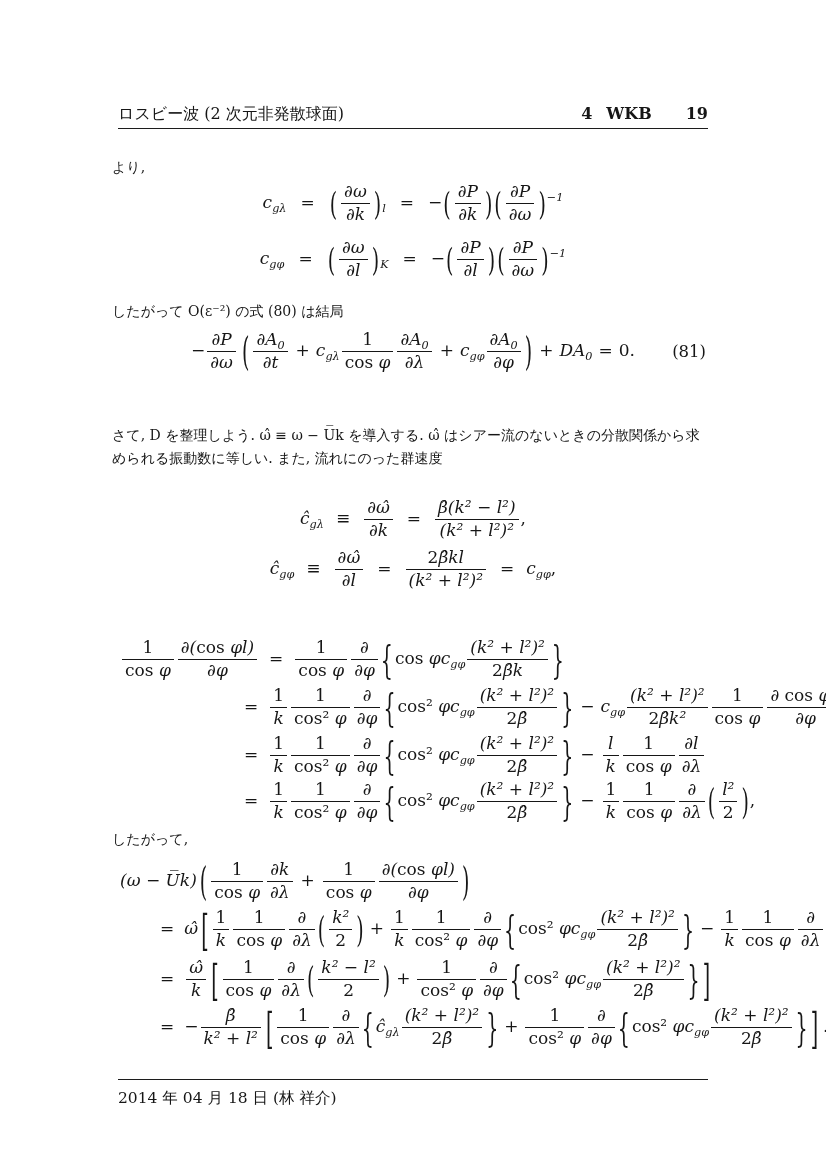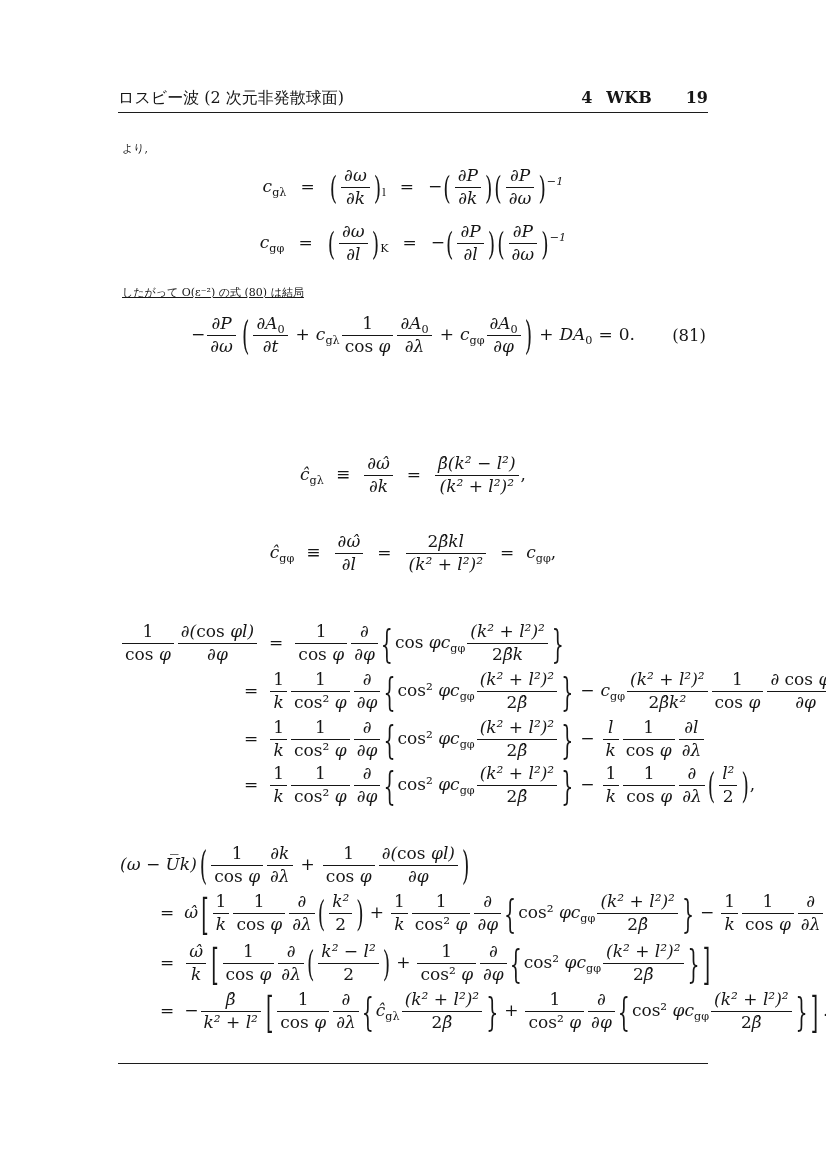--- a/index.html
+++ b/index.html
@@ -1,36 +1,36 @@
 <!DOCTYPE html>
 <html><head>
 <meta charset="utf-8">
 <style>
   html,body{margin:0;padding:0;background:#e8e8e8;}
   .page{
     position:relative;width:826px;height:1169px;background:#ffffff;
     font-family:"DejaVu Serif","Liberation Serif",serif;color:#161616;
     overflow:hidden;margin:0 auto;
   }
-  .abs{position:absolute;}
+  .abs{position:absolute;margin-top:16px;}
   
   .hdr{left:118px;top:88px;width:590px;display:flex;justify-content:space-between;align-items:baseline;font-size:16px;}
   .hdr .sec{font-weight:bold;margin-right:14px;}
   .hdr .secttl{font-weight:bold;margin-right:34px;}
   .hdr .pg{font-weight:bold;}
   .rule{left:118px;width:590px;height:1px;background:#1c1c1c;}
   
-  .para{left:122px;width:592px;font-size:11px;line-height:1.62;}
+  .para{left:112px;width:592px;font-size:14px;line-height:1.62;}
   
   .eqwrap{left:118px;width:590px;text-align:center;}
   .eqleft{left:120px;width:700px;text-align:left;}
   .eqline{white-space:nowrap;font-size:17px;line-height:1.1;}
   .mi{font-style:italic;}
   .mr{font-style:normal;}
-  sub.msb{font-size:66%;line-height:0;}
+  sub.msb{font-size:66%;font-style:italic;line-height:0;}
   sup.msp{font-size:66%;font-style:italic;line-height:0;}
   .frac{display:inline-block;vertical-align:middle;text-align:center;margin:0 2px;line-height:1.15;}
   .frac>.num{display:block;border-bottom:1px solid #161616;padding:0 3px 1px 3px;}
   .frac>.den{display:block;padding:1px 3px 0 3px;}
   .grp{display:inline-flex;align-items:center;vertical-align:middle;white-space:nowrap;}
   .dl{display:inline-block;font-size:19px;transform-origin:50% 50%;padding:0 1px;}
   .ginner{display:inline-block;white-space:nowrap;padding:0 1px;}
   .eqtag{position:absolute;right:2px;top:50%;transform:translateY(-50%);font-size:16.5px;}
   .eq81box{position:relative;}
   
@@ -75,33 +75,34 @@
           <span class="dl" style="transform: scaleY(1.7);">(</span>
           <span class="ginner"><span class="frac"><span class="num"><span class="mi">∂P</span></span><span class="den"><span class="mi">∂l</span></span></span></span>
           <span class="dl" style="transform: scaleY(1.7);">)</span>
         </span><span class="grp">
           <span class="dl" style="transform: scaleY(1.7);">(</span>
           <span class="ginner"><span class="frac"><span class="num"><span class="mi">∂P</span></span><span class="den"><span class="mi">∂ω</span></span></span></span>
           <span class="dl" style="transform: scaleY(1.7);">)</span>
         </span><sup class="msp">−1</sup></span>
   </div>
 
-  <div class="abs para" style="top:284px;text-decoration:underline;">したがって O(ε⁻²) の式 (80) は結局</div>
+  <div class="abs para" style="top:284px;">したがって O(ε⁻²) の式 (80) は結局</div>
 
   <div class="abs eqwrap eq81box" style="top:314px;">
     <span class="eqline"><span class="mr">−</span><span class="frac"><span class="num"><span class="mi">∂P</span></span><span class="den"><span class="mi">∂ω</span></span></span><span style="display: inline-block; width: 3px;"></span><span class="grp">
           <span class="dl" style="transform: scaleY(2.1);">(</span>
           <span class="ginner"><span class="frac"><span class="num"><span class="mi">∂A</span><sub class="msb">0</sub></span><span class="den"><span class="mi">∂t</span></span></span><span style="display: inline-block; width: 6px;"></span><span class="mr">+</span><span style="display: inline-block; width: 6px;"></span><span class="mi">c</span><sub class="msb">gλ</sub><span class="frac"><span class="num"><span class="mr">1</span></span><span class="den"><span class="mr">cos </span><span class="mi">φ</span></span></span><span class="frac"><span class="num"><span class="mi">∂A</span><sub class="msb">0</sub></span><span class="den"><span class="mi">∂λ</span></span></span><span style="display: inline-block; width: 6px;"></span><span class="mr">+</span><span style="display: inline-block; width: 6px;"></span><span class="mi">c</span><sub class="msb">gφ</sub><span class="frac"><span class="num"><span class="mi">∂A</span><sub class="msb">0</sub></span><span class="den"><span class="mi">∂φ</span></span></span></span>
           <span class="dl" style="transform: scaleY(2.1);">)</span>
         </span><span style="display: inline-block; width: 6px;"></span><span class="mr">+</span><span style="display: inline-block; width: 6px;"></span><span class="mi">DA</span><sub class="msb">0</sub><span style="display: inline-block; width: 6px;"></span><span class="mr">=</span><span style="display: inline-block; width: 6px;"></span><span class="mr">0.</span></span>
     <span class="eqtag">(81)</span>
   </div>
 
-
-  <div class="abs eqwrap" style="top:454px;">
+  <div class="abs para" style="top:408px;">さて, D を整理しよう. ω̂ ≡ ω − U̅k を導入する. ω̂ はシアー流のないときの分散関係から求められる振動数に等しい. また, 流れにのった群速度</div>
+
+  <div class="abs eqwrap" style="top:482px;">
     <span class="eqline"><span class="mi">ĉ</span><sub class="msb">gλ</sub><span style="display: inline-block; width: 12px;"></span><span class="mr">≡</span><span style="display: inline-block; width: 12px;"></span><span class="frac"><span class="num"><span class="mi">∂ω̂</span></span><span class="den"><span class="mi">∂k</span></span></span><span style="display: inline-block; width: 12px;"></span><span class="mr">=</span><span style="display: inline-block; width: 12px;"></span><span class="frac"><span class="num"><span class="mi">β̂(k² − l²)</span></span><span class="den"><span class="mi">(k² + l²)²</span></span></span><span class="mr">,</span></span>
   </div>
   <div class="abs eqwrap" style="top:532px;">
     <span class="eqline"><span class="mi">ĉ</span><sub class="msb">gφ</sub><span style="display: inline-block; width: 12px;"></span><span class="mr">≡</span><span style="display: inline-block; width: 12px;"></span><span class="frac"><span class="num"><span class="mi">∂ω̂</span></span><span class="den"><span class="mi">∂l</span></span></span><span style="display: inline-block; width: 12px;"></span><span class="mr">=</span><span style="display: inline-block; width: 12px;"></span><span class="frac"><span class="num"><span class="mr">2</span><span class="mi">β̂kl</span></span><span class="den"><span class="mi">(k² + l²)²</span></span></span><span style="display: inline-block; width: 12px;"></span><span class="mr">=</span><span style="display: inline-block; width: 12px;"></span><span class="mi">c</span><sub class="msb">gφ</sub><span class="mr">,</span></span>
   </div>
 
 
   <div class="abs eqleft" style="top:622px;">
     <span class="eqline"><span class="frac"><span class="num"><span class="mr">1</span></span><span class="den"><span class="mr">cos </span><span class="mi">φ</span></span></span><span class="frac"><span class="num"><span class="mi">∂(</span><span class="mr">cos </span><span class="mi">φl)</span></span><span class="den"><span class="mi">∂φ</span></span></span><span style="display: inline-block; width: 10px;"></span><span class="mr">=</span><span style="display: inline-block; width: 10px;"></span><span class="frac"><span class="num"><span class="mr">1</span></span><span class="den"><span class="mr">cos </span><span class="mi">φ</span></span></span><span class="frac"><span class="num"><span class="mi">∂</span></span><span class="den"><span class="mi">∂φ</span></span></span><span class="grp">
           <span class="dl" style="transform: scaleY(2.1);">{</span>
@@ -128,20 +129,21 @@
           <span class="dl" style="transform: scaleY(2.1);">{</span>
           <span class="ginner"><span class="mr">cos² </span><span class="mi">φc</span><sub class="msb">gφ</sub><span class="frac"><span class="num"><span class="mi">(k² + l²)²</span></span><span class="den"><span class="mr">2</span><span class="mi">β̂</span></span></span></span>
           <span class="dl" style="transform: scaleY(2.1);">}</span>
         </span><span style="display: inline-block; width: 6px;"></span><span class="mr">−</span><span style="display: inline-block; width: 6px;"></span><span class="frac"><span class="num"><span class="mr">1</span></span><span class="den"><span class="mi">k</span></span></span><span class="frac"><span class="num"><span class="mr">1</span></span><span class="den"><span class="mr">cos </span><span class="mi">φ</span></span></span><span class="frac"><span class="num"><span class="mi">∂</span></span><span class="den"><span class="mi">∂λ</span></span></span><span class="grp">
           <span class="dl" style="transform: scaleY(1.9);">(</span>
           <span class="ginner"><span class="frac"><span class="num"><span class="mi">l²</span></span><span class="den"><span class="mr">2</span></span></span></span>
           <span class="dl" style="transform: scaleY(1.9);">)</span>
         </span><span class="mr">,</span></span>
   </div>
 
+  <div class="abs para" style="top:812px;">したがって,</div>
 
   <div class="abs eqleft" style="top:844px;">
     <span class="eqline"><span class="mi">(ω − U̅k)</span><span style="display: inline-block; width: 2px;"></span><span class="grp">
           <span class="dl" style="transform: scaleY(2.1);">(</span>
           <span class="ginner"><span class="frac"><span class="num"><span class="mr">1</span></span><span class="den"><span class="mr">cos </span><span class="mi">φ</span></span></span><span class="frac"><span class="num"><span class="mi">∂k</span></span><span class="den"><span class="mi">∂λ</span></span></span><span style="display: inline-block; width: 6px;"></span><span class="mr">+</span><span style="display: inline-block; width: 6px;"></span><span class="frac"><span class="num"><span class="mr">1</span></span><span class="den"><span class="mr">cos </span><span class="mi">φ</span></span></span><span class="frac"><span class="num"><span class="mi">∂(</span><span class="mr">cos </span><span class="mi">φl)</span></span><span class="den"><span class="mi">∂φ</span></span></span></span>
           <span class="dl" style="transform: scaleY(2.1);">)</span>
         </span></span>
   </div>
   <div class="abs eqleft" style="top:892px;margin-left:40px;">
     <span class="eqline"><span class="mr">=</span><span style="display: inline-block; width: 10px;"></span><span class="mi">ω̂</span><span style="display: inline-block; width: 2px;"></span><span class="grp">
@@ -185,15 +187,16 @@
               <span class="dl" style="transform: scaleY(2.1);">{</span>
               <span class="ginner"><span class="mr">cos² </span><span class="mi">φc</span><sub class="msb">gφ</sub><span class="frac"><span class="num"><span class="mi">(k² + l²)²</span></span><span class="den"><span class="mr">2</span><span class="mi">β̂</span></span></span></span>
               <span class="dl" style="transform: scaleY(2.1);">}</span>
             </span></span>
           <span class="dl" style="transform: scaleY(2.3);">]</span>
         </span><span style="display: inline-block; width: 4px;"></span><span class="mr">.</span></span>
   </div>
 
   <div class="abs rule" style="top:1063px;"></div>
   <div class="abs ftr">
+    <span>2014 年 04 月 18 日 (林 祥介)</span>
   </div>
 
 </div>
 
 </body></html>

